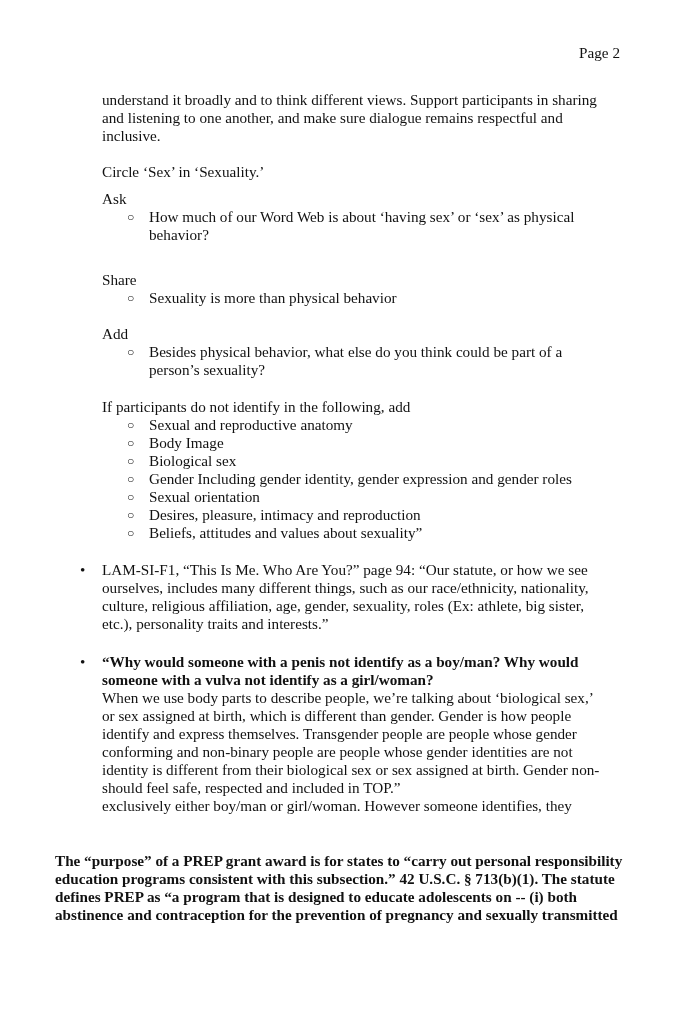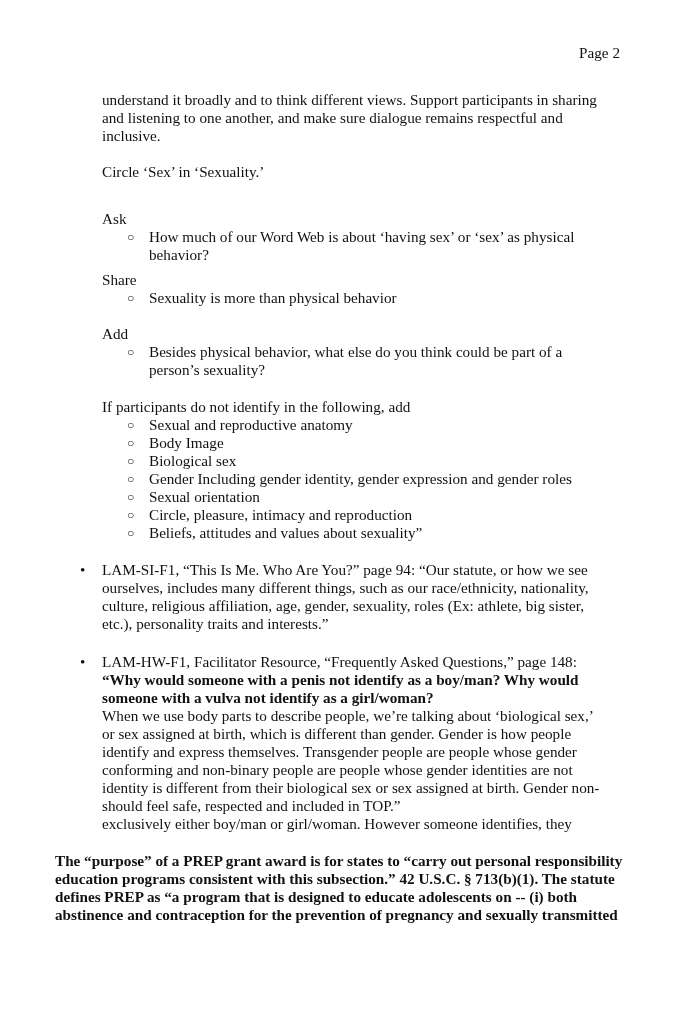--- a/index.html
+++ b/index.html
@@ -23,21 +23,21 @@
 <div class="page-num">Page 2</div>
 
 <div class="indent" style="top:91px">
   <span class="line">understand it broadly and to think different views. Support participants in sharing</span>
   <span class="line">and listening to one another, and make sure dialogue remains respectful and</span>
   <span class="line">inclusive.</span>
 </div>
 
 <div class="indent" style="top:163px">Circle ‘Sex’ in ‘Sexuality.’</div>
 
-<div class="indent" style="top:210px">
+<div class="indent" style="top:190px">
   <span class="line">Ask</span>
   <div class="sub">
     <span class="circ">○</span>
     <span class="line">How much of our Word Web is about ‘having sex’ or ‘sex’ as physical</span>
     <span class="line">behavior?</span>
   </div>
 </div>
 
 <div class="indent" style="top:271px">
   <span class="line">Share</span>
@@ -73,39 +73,38 @@
   <div class="sub">
       <span class="circ">○</span>
       <span class="line">Gender Including gender identity, gender expression and gender roles</span>
     </div>
   <div class="sub">
       <span class="circ">○</span>
       <span class="line">Sexual orientation</span>
     </div>
   <div class="sub">
       <span class="circ">○</span>
-      <span class="line">Circle, pleasure, intimacy and reproduction</span>
+      <span class="line">Desires, pleasure, intimacy and reproduction</span>
     </div>
   <div class="sub">
       <span class="circ">○</span>
       <span class="line">Beliefs, attitudes and values about sexuality”</span>
     </div>
 </div>
 
 <div class="bul" style="top:561px">
   <span class="dot">•</span>
   <span class="line">LAM-SI-F1, “This Is Me. Who Are You?” page 94: “Our statute, or how we see</span>
   <span class="line">ourselves, includes many different things, such as our race/ethnicity, nationality,</span>
   <span class="line">culture, religious affiliation, age, gender, sexuality, roles (Ex: athlete, big sister,</span>
   <span class="line">etc.), personality traits and interests.”</span>
 </div>
 
 <div class="bul" style="top:653px">
   <span class="dot">•</span>
-  <span class="line">LAM-HW-F1, Facilitator Resource, “Frequently Asked Questions,” page 148:</span>
   <span class="line bold">“Why would someone with a penis not identify as a boy/man? Why would</span>
   <span class="line bold">someone with a vulva not identify as a girl/woman?</span>
   <span class="line">When we use body parts to describe people, we’re talking about ‘biological sex,’</span>
   <span class="line">or sex assigned at birth, which is different than gender. Gender is how people</span>
   <span class="line">identify and express themselves. Transgender people are people whose gender</span>
   <span class="line">conforming and non-binary people are people whose gender identities are not</span>
   <span class="line">identity is different from their biological sex or sex assigned at birth. Gender non-</span>
   <span class="line">should feel safe, respected and included in TOP.”</span>
   <span class="line">exclusively either boy/man or girl/woman. However someone identifies, they</span>
 </div>

